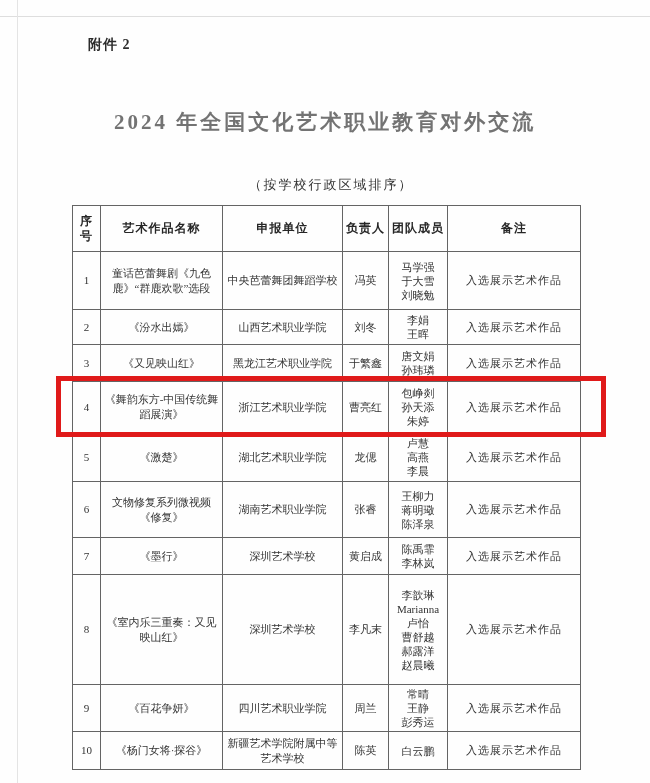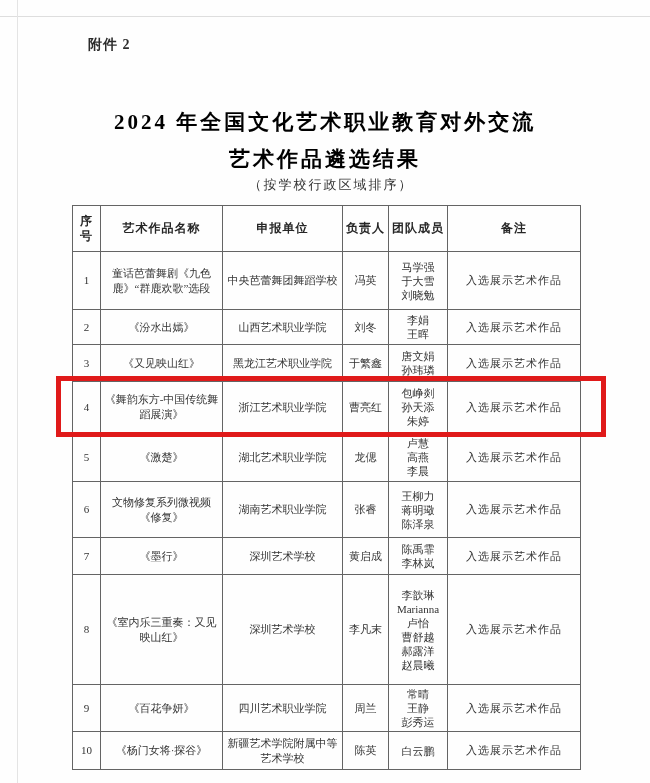--- a/index.html
+++ b/index.html
@@ -18,21 +18,21 @@
   .edge-top{position:absolute;top:16px;left:0;right:0;height:1px;background:#dedede;}
   .edge-left{position:absolute;left:17px;top:0;bottom:0;width:1px;background:#e4e4e4;}
 
   .attachment{
     position:absolute;left:88px;top:36px;
     font-size:14px;font-weight:bold;color:#2c2c2c;letter-spacing:1px;
   }
   .title{
     position:absolute;top:104px;left:0;right:0;
     text-align:center;
-    font-size:21px;font-weight:bold;color:#000000;
+    font-size:21px;font-weight:bold;color:#737373;
     letter-spacing:3px;line-height:37px;
   }
   .subtitle{
     position:absolute;top:176px;left:12px;right:0;
     text-align:center;
     font-size:13px;color:#333;letter-spacing:2px;
   }
 
   table.results{
     position:absolute;left:72px;top:205px;
@@ -89,21 +89,20 @@
 <body>
 
 <div class="page" data-name="document-page">
   <div class="edge-top" data-name="page-edge-line-top"></div>
   <div class="edge-left" data-name="page-edge-line-left"></div>
 
   <div class="attachment" data-name="attachment-label">附件 2</div>
 
   <div class="title" data-name="document-title">
     <div data-name="document-title-line-1">2024 年全国文化艺术职业教育对外交流</div>
-    <div data-name="document-title-line-2">艺术作品遴选结果</div>
   </div>
 
   <div class="subtitle" data-name="sort-order-note">（按学校行政区域排序）</div>
 
   <table class="results" data-name="results-table">
     <colgroup>
       <col class="c-no">
         <col class="c-work">
         <col class="c-unit">
       <col class="c-leader">

